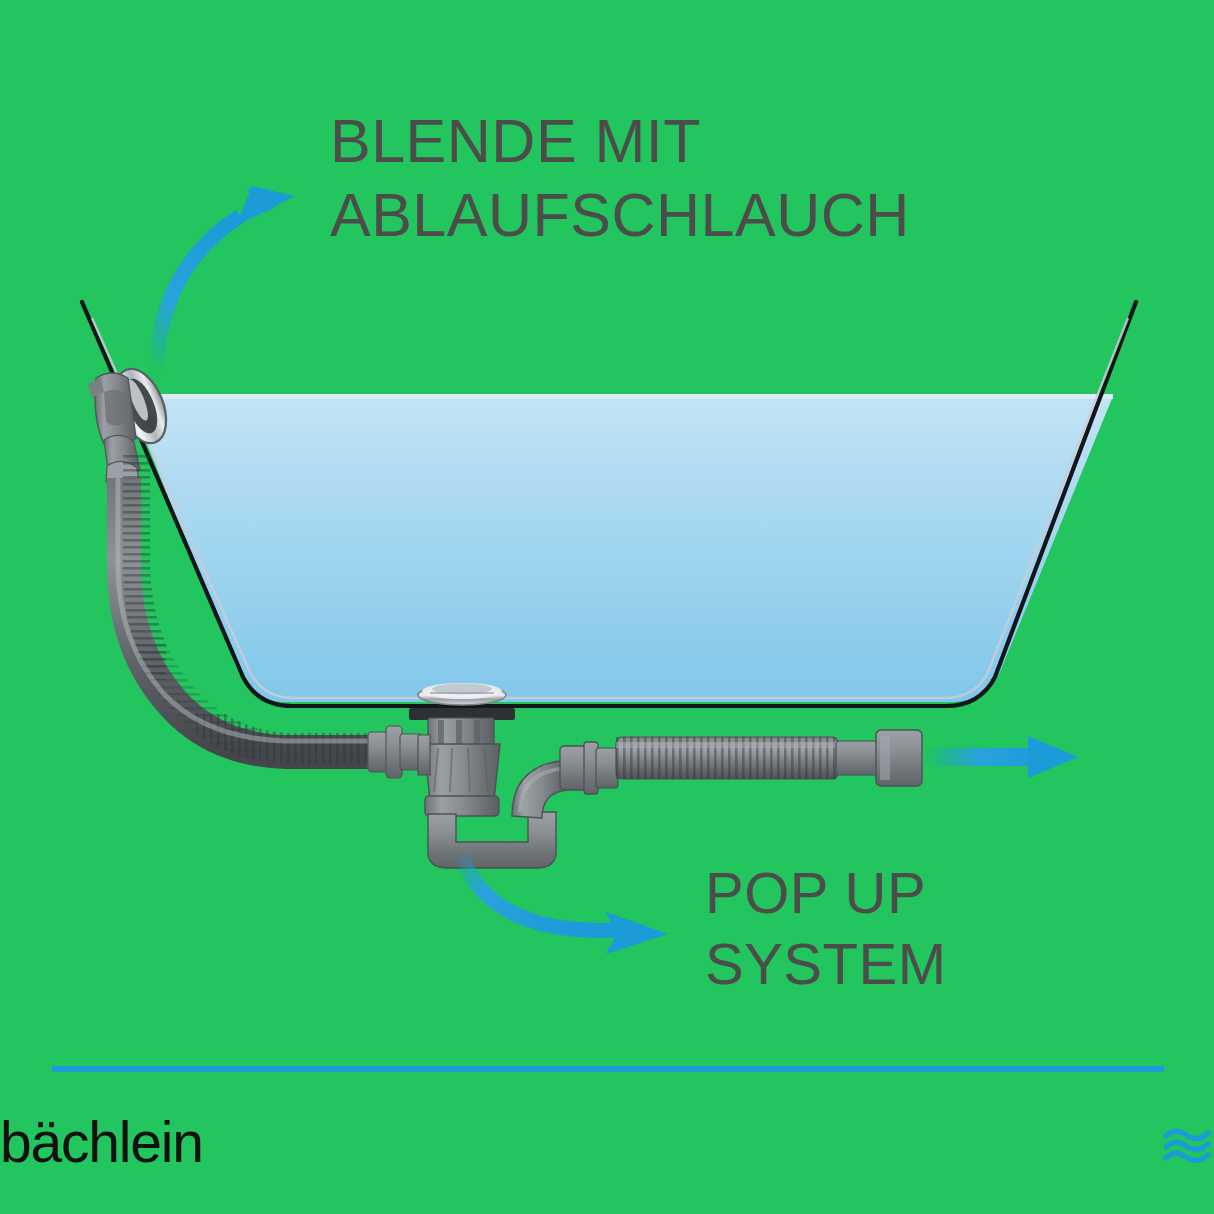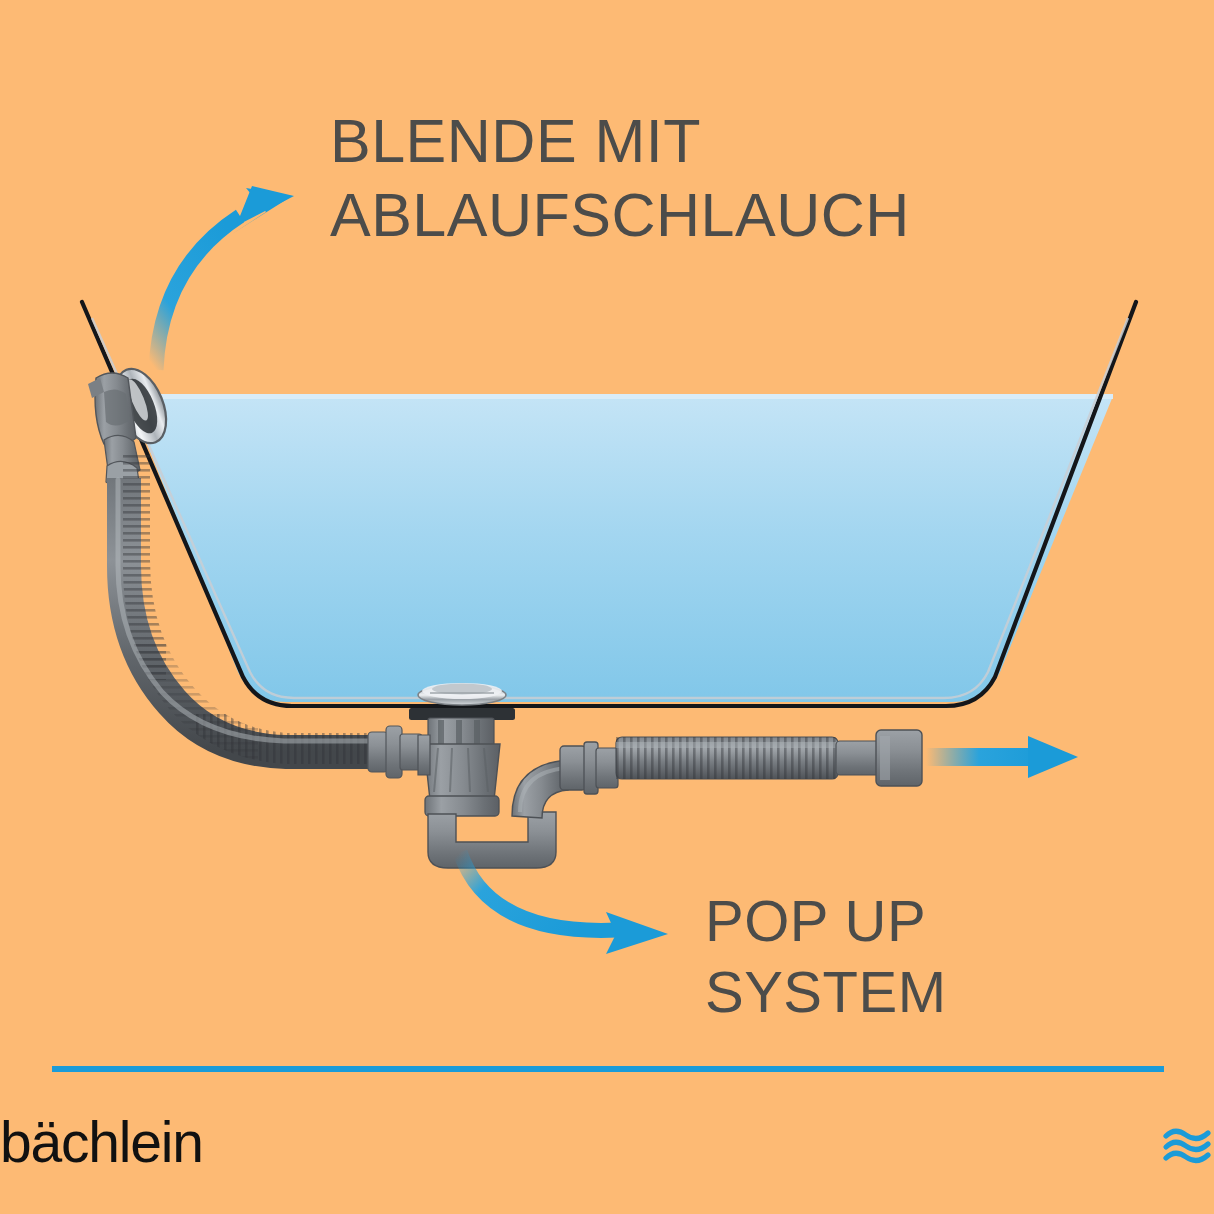--- a/index.html
+++ b/index.html
@@ -13,21 +13,21 @@
     position: relative;
     overflow: hidden;
     font-family: "Liberation Sans", sans-serif;
   }
 
   #stage {
     position: absolute;
     left: 0; top: 0;
     width: 1214px;
     height: 1214px;
-    background: #fdba74;
+    background: #22c55e;
   }
 
   
   .callout {
     position: absolute;
     color: #4c4c4a;
     font-family: "Liberation Sans", sans-serif;
     font-weight: 400;
     letter-spacing: 0.5px;
     line-height: 1.22;
@@ -37,21 +37,20 @@
     left: 330px;
     top: 104px;
     width: 700px;
     font-size: 61px;
   }
   #label-popup {
     left: 705px;
     top: 858px;
     width: 430px;
     font-size: 58px;
-    margin-top: 28px;
   }
 
   
   #divider {
     position: absolute;
     left: 52px;
     top: 1066px;
     width: 1112px;
     height: 6px;
     background: #1b9bd8;

